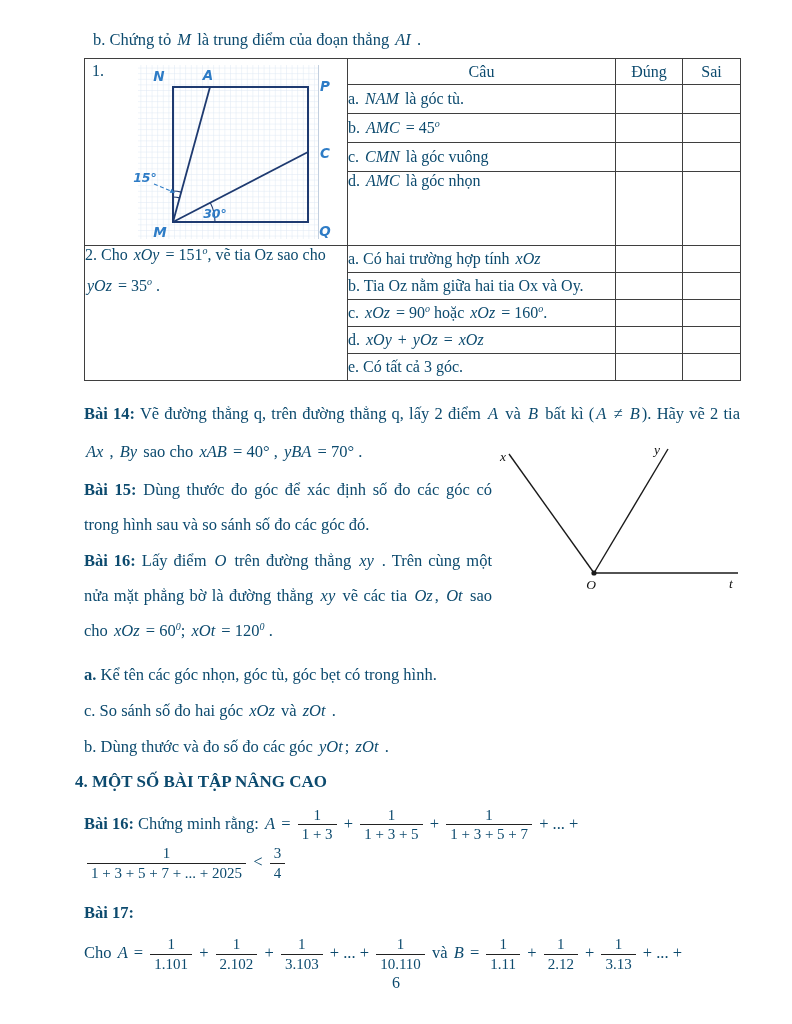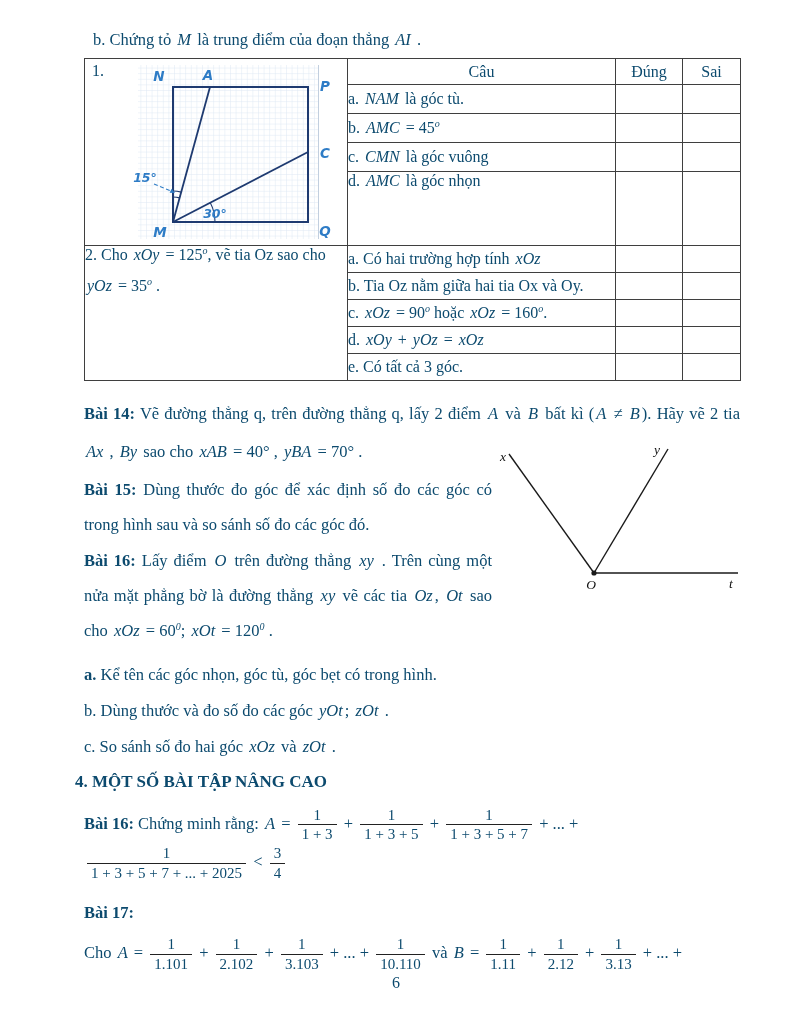--- a/index.html
+++ b/index.html
@@ -107,21 +107,21 @@
       <td></td>
           <td></td>
     </tr>
     <tr class="tall">
       <td class="item topv"><span class="t">d. </span><span class="i">AMC</span><span class="t"> là góc nhọn</span></td>
       <td></td>
           <td></td>
     </tr>
     <tr class="rh2">
       <td class="stmt" rowspan="5">
-        <div class="sl"><span class="t">2. Cho </span><span class="i">xOy</span><span class="t"> = 125</span><sup class="sp">o</sup><span class="t">, vẽ tia Oz sao cho</span></div>
+        <div class="sl"><span class="t">2. Cho </span><span class="i">xOy</span><span class="t"> = 151</span><sup class="sp">o</sup><span class="t">, vẽ tia Oz sao cho</span></div>
         <div><span class="i">yOz</span><span class="t"> = 35</span><sup class="sp">o</sup><span class="t"> .</span></div>
       </td>
       <td class="item"><span class="t">a. Có hai trường hợp tính </span><span class="i">xOz</span></td>
       <td></td>
           <td></td>
     </tr>
     <tr class="rh2">
       <td class="item"><span class="t">b. Tia Oz nằm giữa hai tia Ox và Oy.</span></td>
       <td></td>
           <td></td>
@@ -159,22 +159,22 @@
       <g font-family="Liberation Serif, serif" font-style="italic" font-size="13.5" fill="#111" text-anchor="middle">
         <text x="7" y="20">x</text>
         <text x="161" y="13">y</text>
         <text x="95" y="148">O</text>
         <text x="235" y="147">t</text>
       </g>
     </svg>
   </div>
 
   <p class="q"><span class="b">a.</span><span class="t"> Kể tên các góc nhọn, góc tù, góc bẹt có trong hình.</span></p>
+  <p class="q"><span class="t">c. So sánh số đo hai góc </span><span class="i">xOz</span><span class="t"> và </span><span class="i">zOt</span><span class="t"> .</span></p>
   <p class="q"><span class="t">b. Dùng thước và đo số đo các góc </span><span class="i">yOt</span><span class="t">; </span><span class="i">zOt</span><span class="t"> .</span></p>
-  <p class="q"><span class="t">c. So sánh số đo hai góc </span><span class="i">xOz</span><span class="t"> và </span><span class="i">zOt</span><span class="t"> .</span></p>
 
   <p class="h4">4.  MỘT SỐ BÀI TẬP NÂNG CAO</p>
 
   <p class="fm fm16"><span class="b">Bài 16:</span><span class="t"> Chứng minh rằng:  </span><span class="i">A</span><span class="t"> = </span><span class="frac">
         <span class="fn">1</span>
         <span class="fd">1 + 3</span>
       </span><span class="t"> + </span><span class="frac">
         <span class="fn">1</span>
         <span class="fd">1 + 3 + 5</span>
       </span><span class="t"> + </span><span class="frac">

